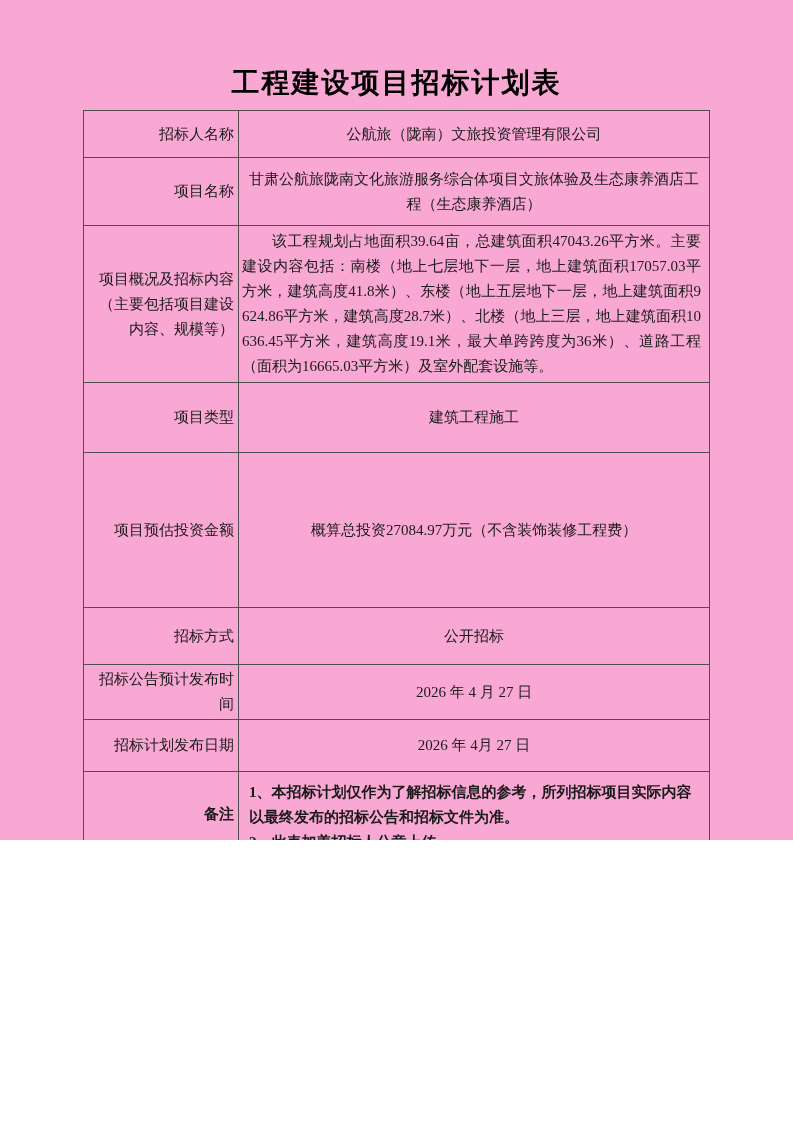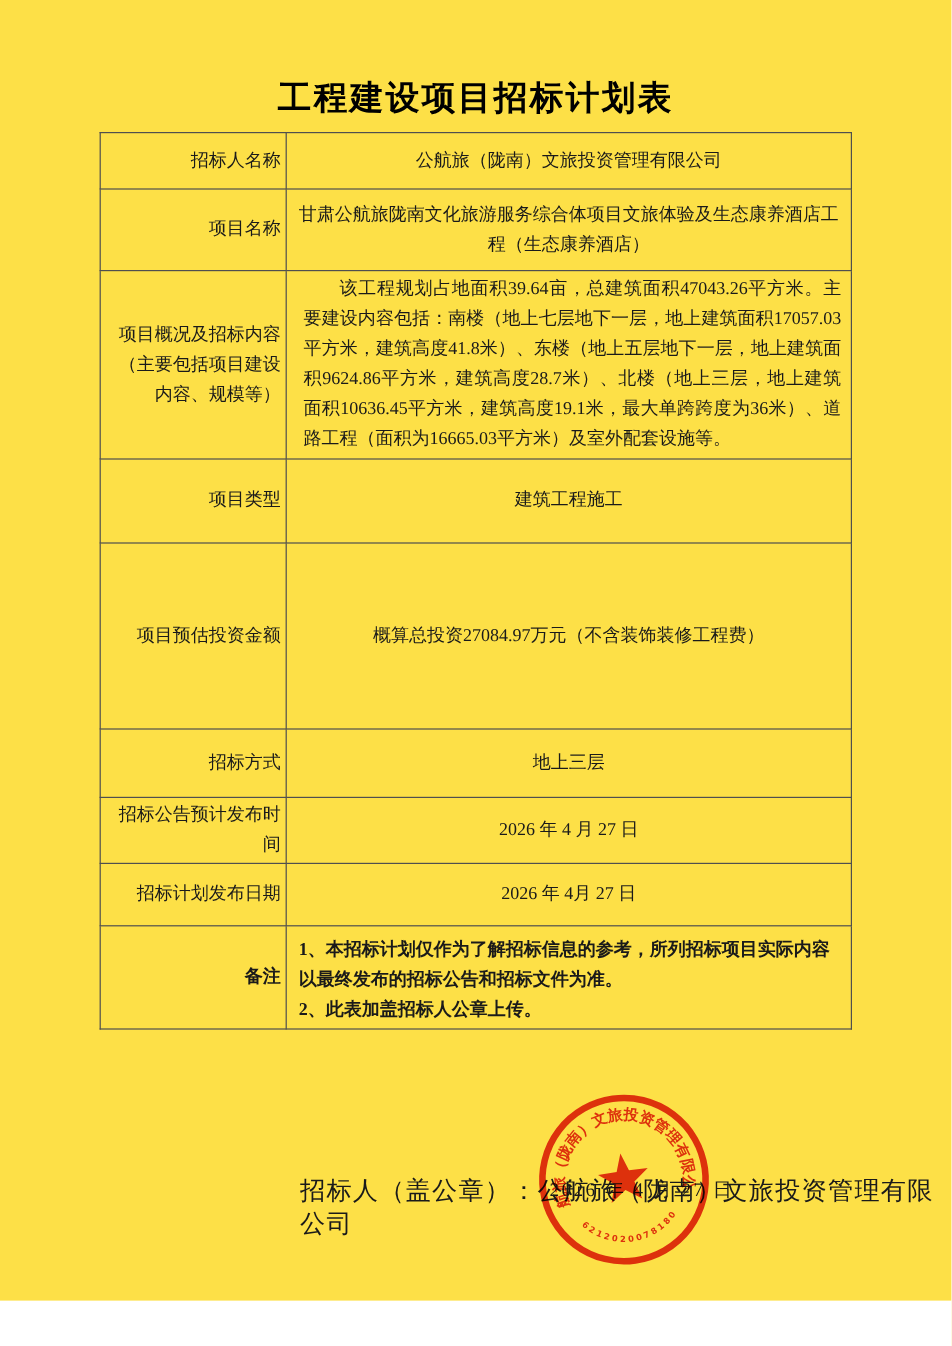--- a/index.html
+++ b/index.html
@@ -1,22 +1,22 @@
 <!DOCTYPE html>
 <html><head>
 <meta charset="utf-8">
 <style>
   * { box-sizing: border-box; margin: 0; padding: 0; }
   html, body { background: #ffffff; }
   .page {
     position: relative;
     width: 793px;
-    height: 1084px;
+    height: 840px;
     margin: 0 auto;
-    background: #fde047;
+    background: #f9a8d4;
     font-family: "Liberation Serif", "DejaVu Serif", serif;
     color: #111111;
     overflow: hidden;
   }
   .doc-title {
     padding-top: 66px;
     text-align: center;
     font-size: 28px;
     font-weight: bold;
     letter-spacing: 2px;
@@ -43,21 +43,21 @@
     text-align: right;
     padding: 2px 4px;
     word-break: break-all;
   }
   td.value-cell { padding: 2px 8px; word-break: break-all; }
   td.value-cell.center { text-align: center; }
   td.value-cell.para {
     text-align: justify;
     text-indent: 2em;
     line-height: 25px;
-    padding: 3px 8px 3px 14px;
+    padding: 3px 8px 3px 3px;
   }
   td.value-cell.left {
     text-align: left;
     white-space: pre-line;
     vertical-align: top;
     padding: 8px 10px 2px 10px;
   }
   tr:nth-child(1)  { height: 47px; }
   tr:nth-child(2)  { height: 68px; }
   tr:nth-child(3)  { height: 48px; }
@@ -141,21 +141,21 @@
         <tr>
           <td class="label-cell">项目类型</td>
           <td class="value-cell center">建筑工程施工</td>
         </tr>
         <tr>
           <td class="label-cell">项目预估投资金额</td>
           <td class="value-cell center">概算总投资27084.97万元（不含装饰装修工程费）</td>
         </tr>
         <tr>
           <td class="label-cell">招标方式</td>
-          <td class="value-cell center">地上三层</td>
+          <td class="value-cell center">公开招标</td>
         </tr>
         <tr>
           <td class="label-cell">招标公告预计发布时间</td>
           <td class="value-cell center">2026 年 4 月 27 日</td>
         </tr>
         <tr>
           <td class="label-cell">招标计划发布日期</td>
           <td class="value-cell center">2026 年 4月 27 日</td>
         </tr>
         <tr>

